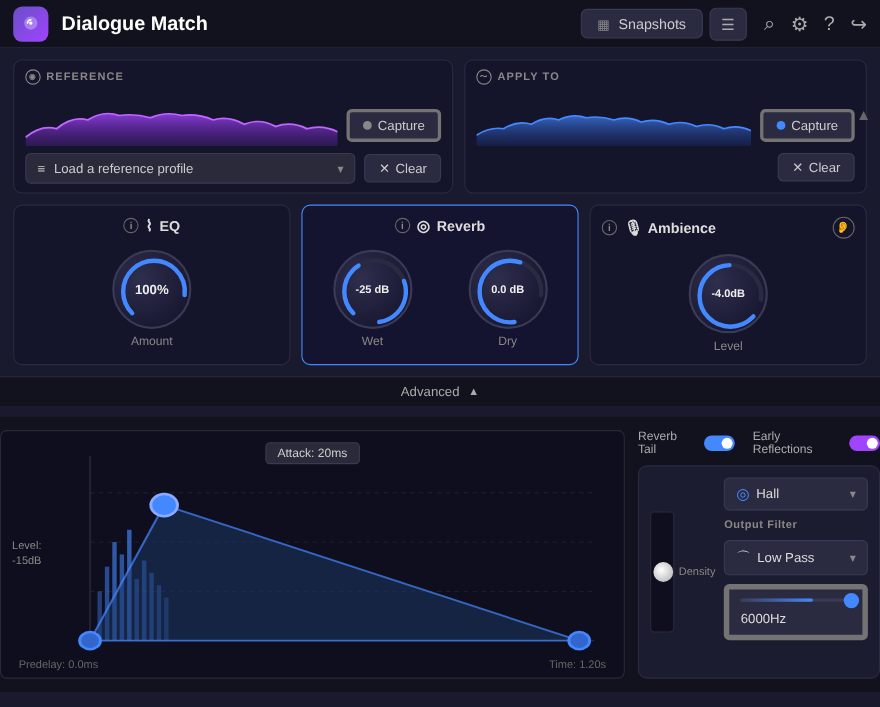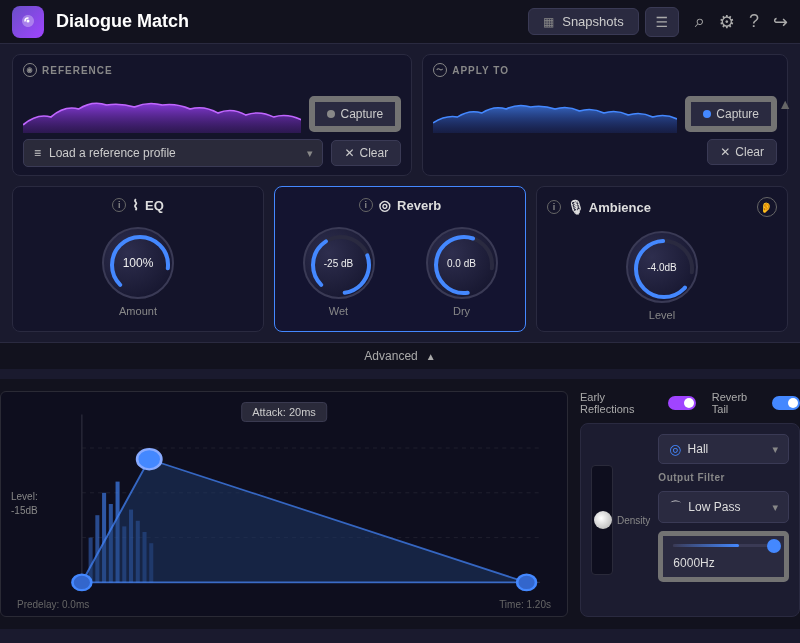--- a/index.html
+++ b/index.html
@@ -122,21 +122,21 @@
     }
     .waveform-apply {
       flex: 1; height: 38px;
       background: transparent;
       position: relative;
       overflow: hidden;
     }
     .capture-btn {
       display: flex; align-items: center; gap: 5px;
       background: #2a2a40;
-      border: 6px solid #737373;
+      border: 3px solid #737373;
       border-radius: 5px;
       padding: 5px 12px;
       color: #ccc;
       font-size: 12px;
       cursor: pointer;
       white-space: nowrap;
     }
     .capture-dot { width: 8px; height: 8px; border-radius: 50%; background: #888; }
     .capture-dot.active { background: #4488ff; }
 
@@ -222,21 +222,21 @@
       display: flex; align-items: center; justify-content: center;
       position: relative;
     }
     .knob-arc {
       position: absolute;
       top: 0; left: 0;
       width: 72px; height: 72px;
     }
     .knob-value {
       font-size: 12px;
-      font-weight: 400;
+      font-weight: 700;
       color: #eee;
       z-index: 1;
       text-align: center;
     }
     .knob-label {
       font-size: 11px;
       color: #888;
     }
 
     
@@ -686,28 +686,28 @@
     </svg>
     <div class="chart-labels-row">
       <span>Predelay: 0.0ms</span>
       <span>Time: 1.20s</span>
     </div>
   </div>
 
   <div class="right-panel">
     <div class="toggles-row">
       <div class="toggle-group">
+        <span>Reverb Tail</span>
+        <div class="toggle blue">
+          <div class="toggle-dot"></div>
+        </div>
+      </div>
+      <div class="toggle-group">
         <span>Early Reflections</span>
         <div class="toggle purple">
-          <div class="toggle-dot"></div>
-        </div>
-      </div>
-      <div class="toggle-group">
-        <span>Reverb Tail</span>
-        <div class="toggle blue">
           <div class="toggle-dot"></div>
         </div>
       </div>
     </div>
 
     <div class="reverb-settings">
       <div class="density-slider-wrap">
         <div class="density-slider">
           <div class="density-thumb"></div>
         </div>

